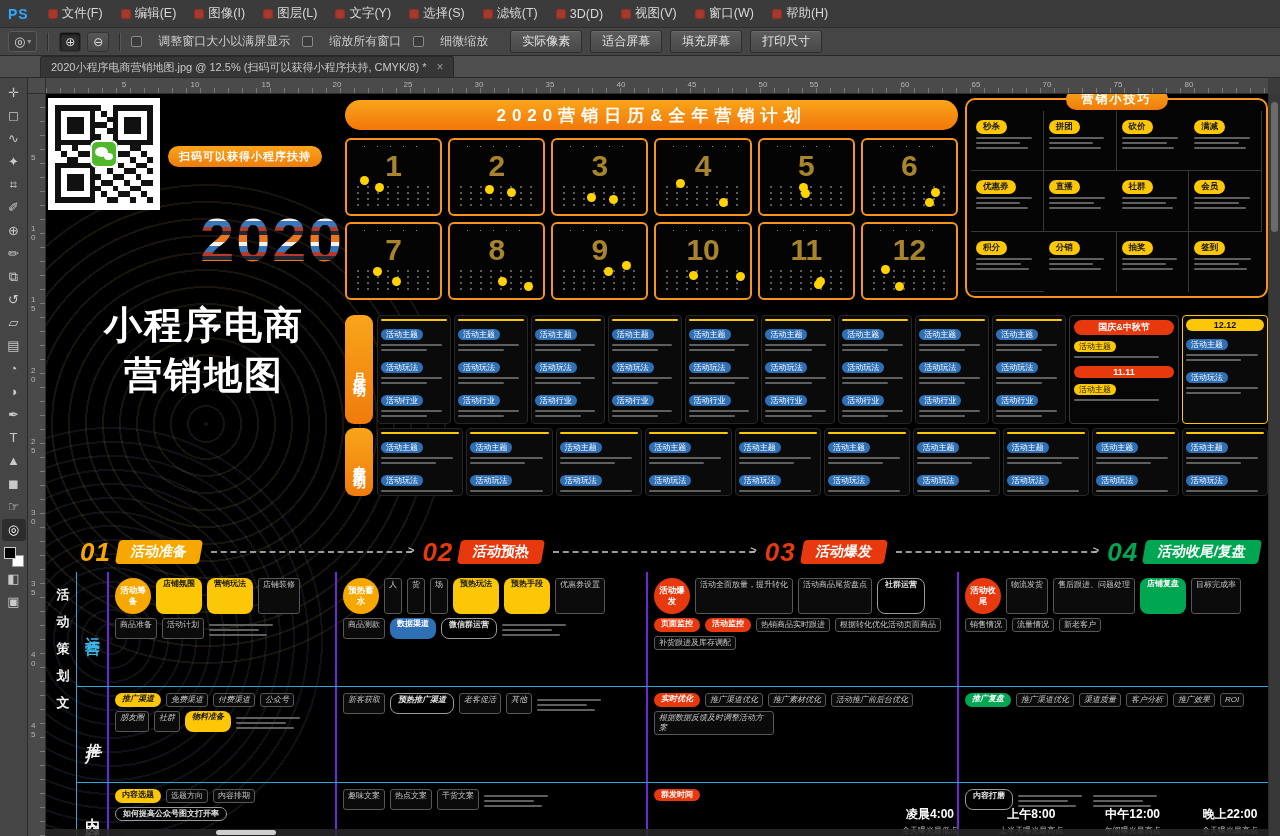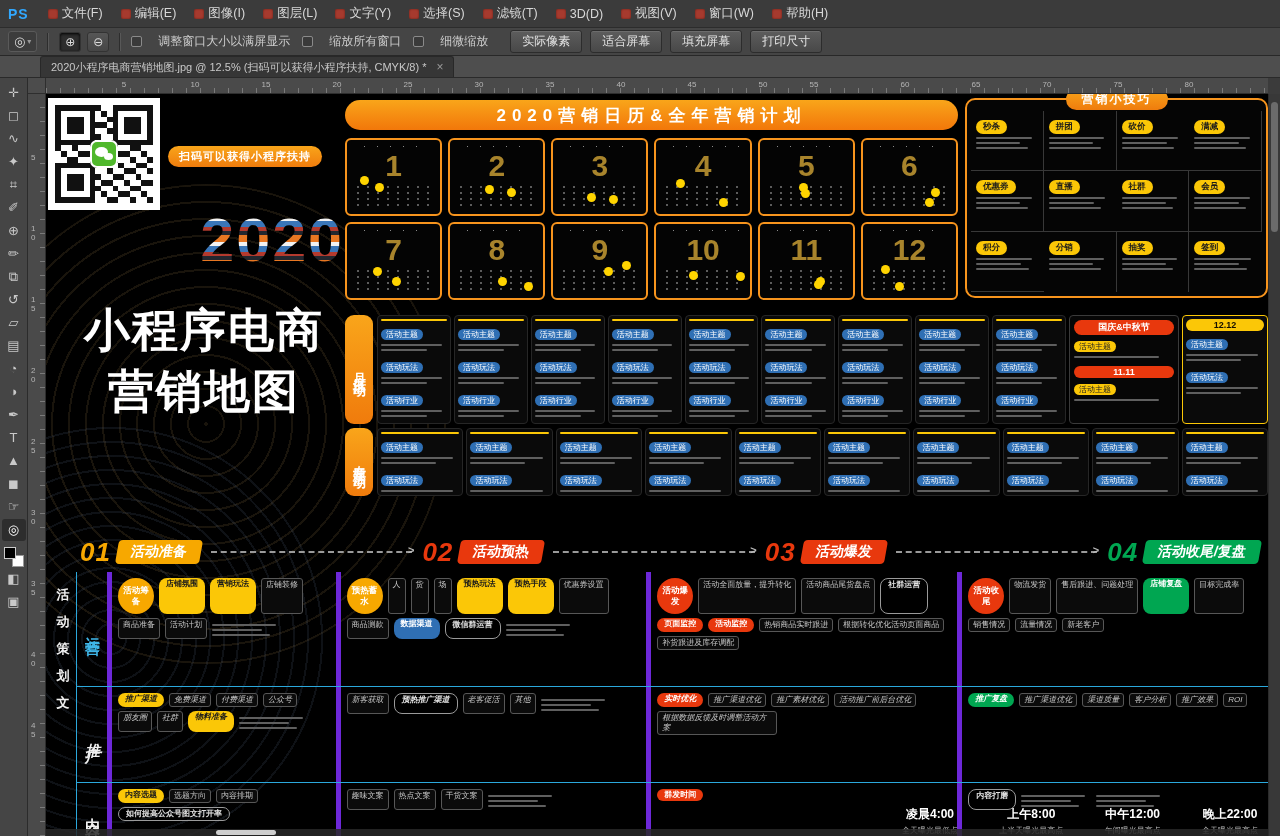--- a/index.html
+++ b/index.html
@@ -75,21 +75,21 @@
   #qr-grid span.q { background:#111; }
   .wechat { position:absolute; left:50%; top:50%; width:28px; height:28px; margin:-14px 0 0 -14px; background:#50b82c;
     border-radius:7px; border:2px solid #fff; }
   .wechat::before { content:""; position:absolute; left:3px; top:5px; width:13px; height:10px; background:#fff; border-radius:50%; }
   .wechat::after { content:""; position:absolute; left:12px; top:11px; width:9px; height:7px; background:#fff; border-radius:50%; }
   .qr-caption { position:absolute; left:122px; top:52px; background:linear-gradient(#f9a51a,#ef7c0d); color:#fff;
     font-size:11px; font-weight:bold; padding:3px 11px; border-radius:11px; letter-spacing:1px; }
   .year { position:absolute; left:18px; top:116px; width:280px; text-align:right; font-size:61px; font-weight:800; line-height:1;
     background:repeating-linear-gradient(180deg,#e87722 0 7px,#f2f2f2 7px 11px,#3a76b8 11px 17px,#b43a2e 17px 21px,#23272f 21px 25px);
     -webkit-background-clip:text; background-clip:text; color:transparent; letter-spacing:2px; }
-  .poster-title { position:absolute; left:8px; top:206px; width:300px; text-align:center; color:#fff; font-size:46px;
+  .poster-title { position:absolute; left:8px; top:206px; width:300px; text-align:center; color:#fff; font-size:38px;
     font-weight:800; line-height:1.32; letter-spacing:2px; text-shadow:0 2px 4px rgba(0,0,0,.6); }
 
   .banner { position:absolute; left:299px; top:6px; width:613px; height:30px; border-radius:15px;
     background:linear-gradient(180deg,#f9a51a,#f2770a); display:flex; align-items:center; justify-content:center;
     color:#fff; font-size:17px; font-weight:bold; letter-spacing:6px; }
   .calgrid { position:absolute; left:299px; top:44px; width:613px; height:162px; display:grid;
     grid-template-columns:repeat(6,1fr); grid-template-rows:repeat(2,1fr); gap:6px; }
   .cal-card { border:2px solid #f7941d; border-radius:6px; background:#040404; position:relative; padding:3px 5px; overflow:hidden; }
   .weekrow { height:5px; margin:1px 6px 0; background-image:radial-gradient(circle,#8a8a8a 0.8px,transparent 1px); background-size:13px 5px; }
   .cal-num { font-size:30px; font-weight:bold; color:#a8842c; text-align:center; line-height:1.1; }
@@ -134,21 +134,21 @@
   .stage-conn { flex:1; height:0; border-top:2px dashed #9a9a9a; margin:0 10px; position:relative; }
   .stage-conn::after { content:">"; position:absolute; right:-2px; top:-9px; color:#bbb; font-size:11px; font-weight:bold; }
 
   .strip { position:absolute; left:8px; top:492px; width:18px; display:flex; flex-direction:column; gap:9px; align-items:center;
     color:#f0f0f0; font-size:13px; font-weight:bold; }
   .grid { position:absolute; left:30px; top:478px; right:0; bottom:0; display:flex; flex-direction:column; border-left:1px solid #2ba8dc; }
   .g-row { display:flex; min-height:0; overflow:hidden; }
   .g-top { border-top:1px solid #2ba8dc; }
   .g-label { flex:none; width:30px; display:flex; align-items:center; justify-content:center; font-weight:bold; font-size:15px;
     writing-mode:vertical-rl; text-orientation:upright; letter-spacing:4px; }
-  .g-cell { flex:1; border-left:5px solid #6d28d9; padding:6px; display:flex; flex-wrap:wrap; gap:4px 5px;
+  .g-cell { flex:1; border-left:2px solid #6d28d9; padding:6px; display:flex; flex-wrap:wrap; gap:4px 5px;
     align-content:flex-start; overflow:hidden; min-width:0; }
   .g-cell.first { flex:0.72; }
   .chip { font-size:8px; line-height:1.25; flex:none; max-width:100%; }
   .c-circle { width:36px; height:36px; border-radius:50%; color:#fff; display:flex; align-items:center; justify-content:center;
     text-align:center; padding:2px; font-weight:bold; font-size:8.5px; }
   .c-o { background:#f7a800; } .c-r { background:#e8380d; }
   .c-pill { padding:1px 7px; border-radius:8px; font-weight:bold; }
   .c-py { background:#fbc707; color:#1a1a1a; }
   .c-pr { background:#e8380d; color:#fff; }
   .c-pg { background:#00a651; color:#fff; }

